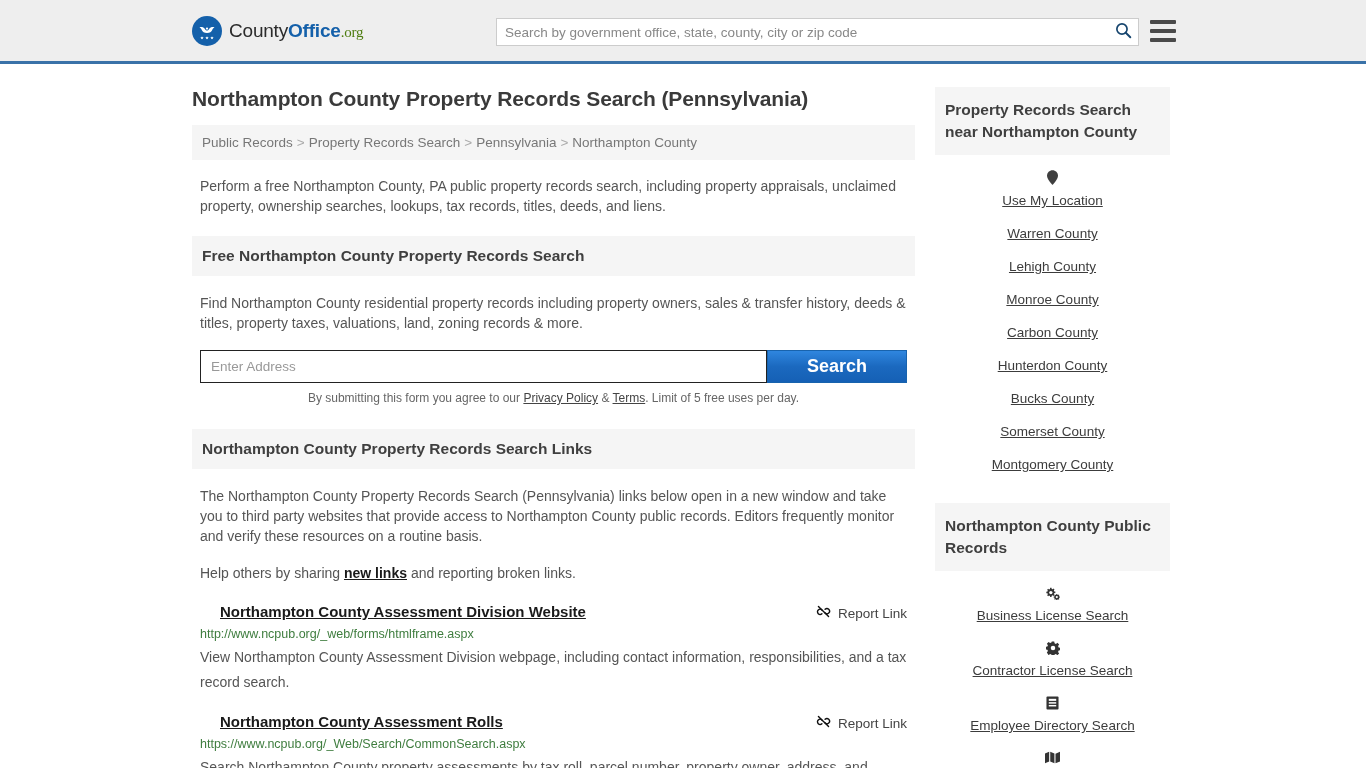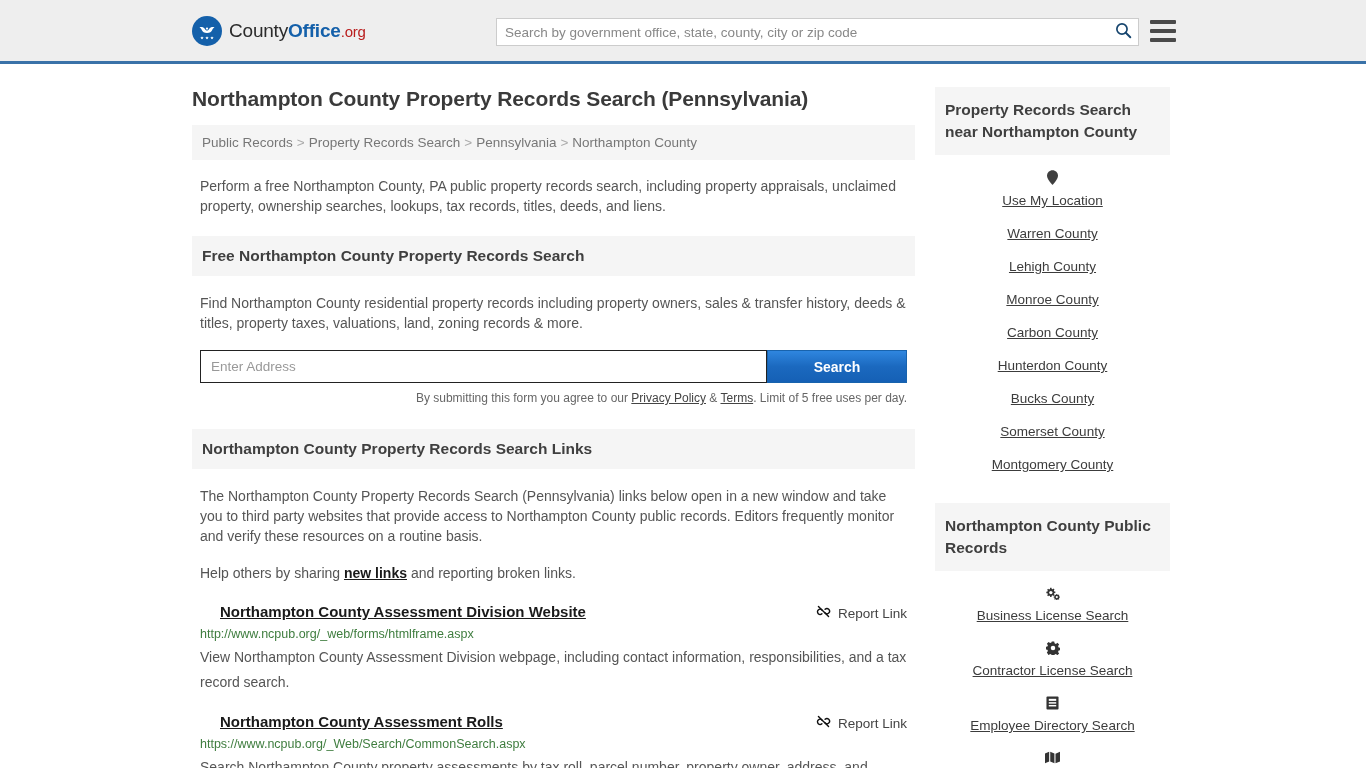--- a/index.html
+++ b/index.html
@@ -39,21 +39,21 @@
     margin-right: 7px;
   }
   .logo-mark svg { display: block; }
   .logo-text {
     font-size: 19px;
     letter-spacing: -0.2px;
     white-space: nowrap;
   }
   .logo-text .t-county { color: #2b2b2b; }
   .logo-text .t-office { color: #1460aa; font-weight: bold; }
-  .logo-text .t-org { color: #b91c1c; font-size: 15px; }
+  .logo-text .t-org { color: #4d7c0f; font-size: 15px; font-family: Liberation Serif, serif; }
 
   .header-search {
     position: absolute;
     left: 496px;
     top: 18px;
     width: 643px;
     height: 28px;
     background: #ffffff;
     border: 1px solid #cccccc;
     display: flex;
@@ -165,27 +165,27 @@
     outline: none;
   }
   .addr-input::placeholder { color: #999999; }
   .addr-submit {
     width: 140px;
     height: 33px;
     margin-left: 0;
     border: 1px solid #1863ad;
     background: linear-gradient(to bottom, #2f86df 0%, #1b69bf 50%, #1560b5 100%);
     color: #ffffff;
-    font-size: 14px;
+    font-size: 18px;
     font-weight: bold;
     font-family: "Liberation Sans", sans-serif;
     cursor: pointer;
   }
   .form-disclaimer {
-    text-align: right;
+    text-align: center;
     font-size: 12px;
     color: #666666;
     margin: 8px 8px 0 8px;
   }
   .form-disclaimer a { color: #444444; text-decoration: underline; }
 
   
   .link-entry { padding: 0 8px; margin-top: 20px; }
   .link-entry-top {
     display: flex;

